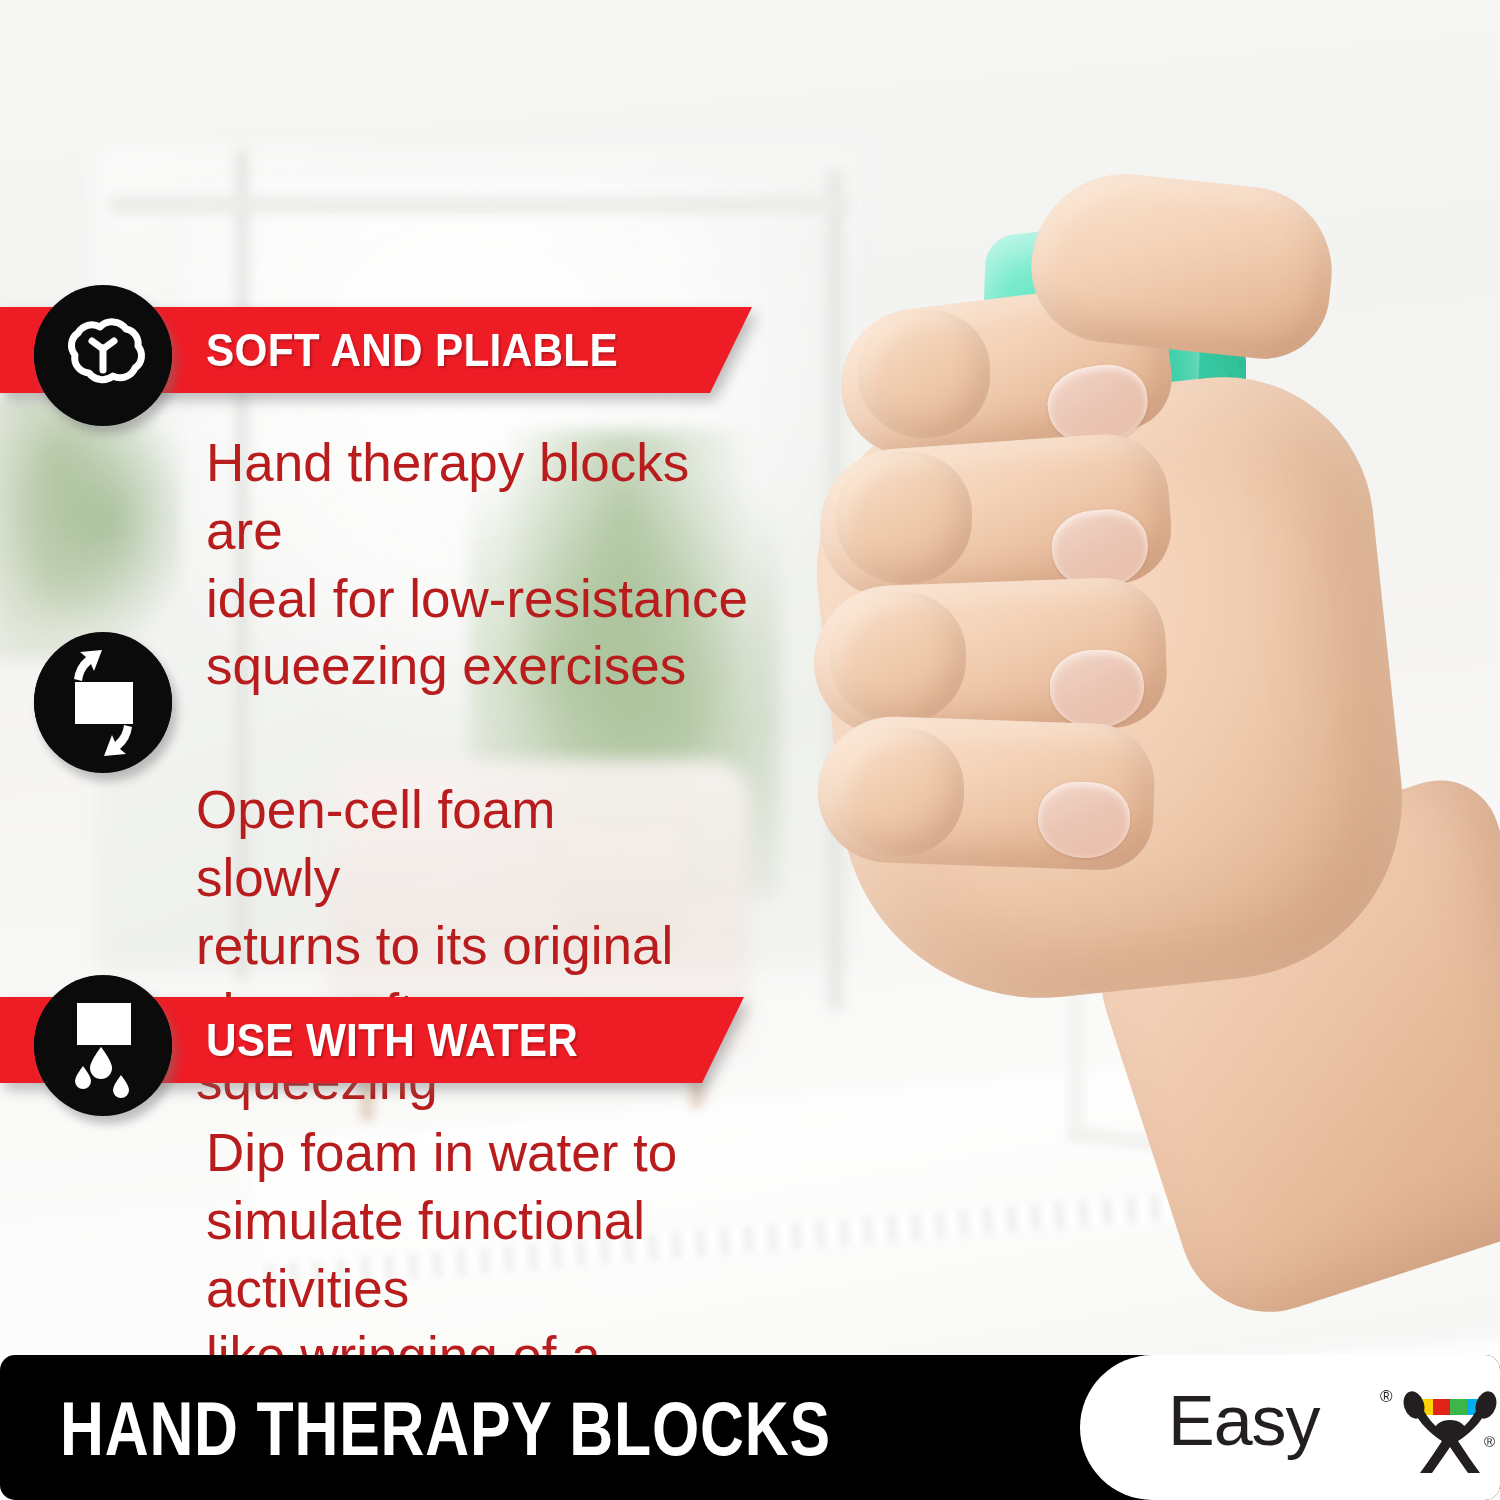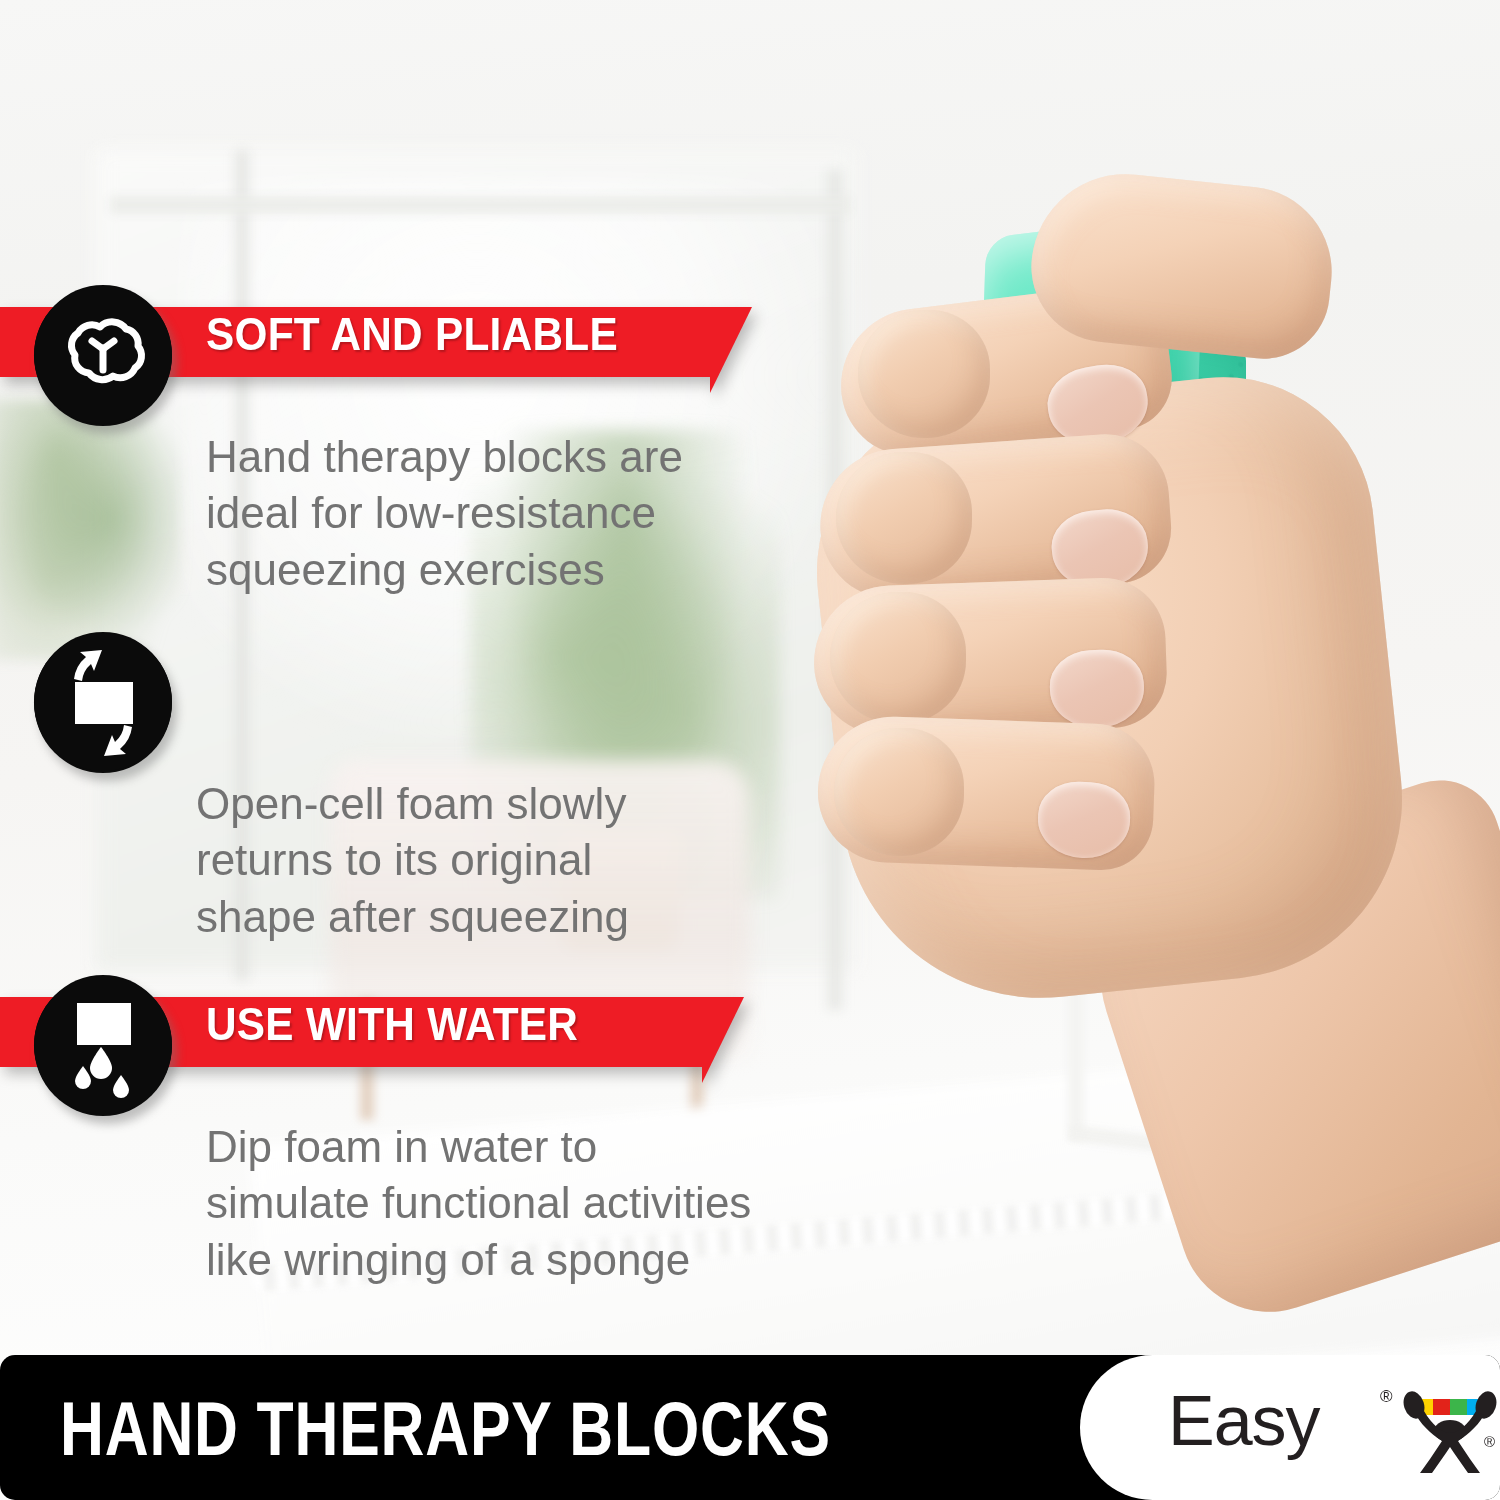--- a/index.html
+++ b/index.html
@@ -325,23 +325,24 @@
   .feature-3 { top: 975px; }
 
   .feature-banner-row {
     position: relative;
     height: 142px;
   }
   .red-banner {
     position: absolute;
     left: 0;
     top: 22px;
-    height: 70px;
+    height: 86px;
     background: #EE1C25;
     display: flex;
+    align-items: center;
     filter: drop-shadow(5px 7px 7px rgba(110,110,110,.45));
   }
   .red-banner::after {
     content: "";
     position: absolute;
     right: -42px;
     top: 0;
     width: 0;
     height: 0;
     border-top: 86px solid #EE1C25;
@@ -373,23 +374,23 @@
     background: #0b0b0b;
     box-shadow: 5px 8px 10px rgba(120,120,120,.45);
     z-index: 4;
   }
   .icon-circle svg { display: block; }
 
   .feature-body {
     margin-top: 2px;
     padding-left: 206px;
     padding-right: 40px;
-    font-size: 44px;
+    font-size: 53px;
     line-height: 1.28;
-    color: #737373;
+    color: #b91c1c;
     font-weight: 400;
     white-space: pre-line;
   }
   .body-left   { text-align: left; }
   .body-center { text-align: left; padding-left: 196px; padding-right: 110px; }
   .body-3      { text-align: left; padding-left: 206px; }
 
   
   .footer {
     position: absolute;

